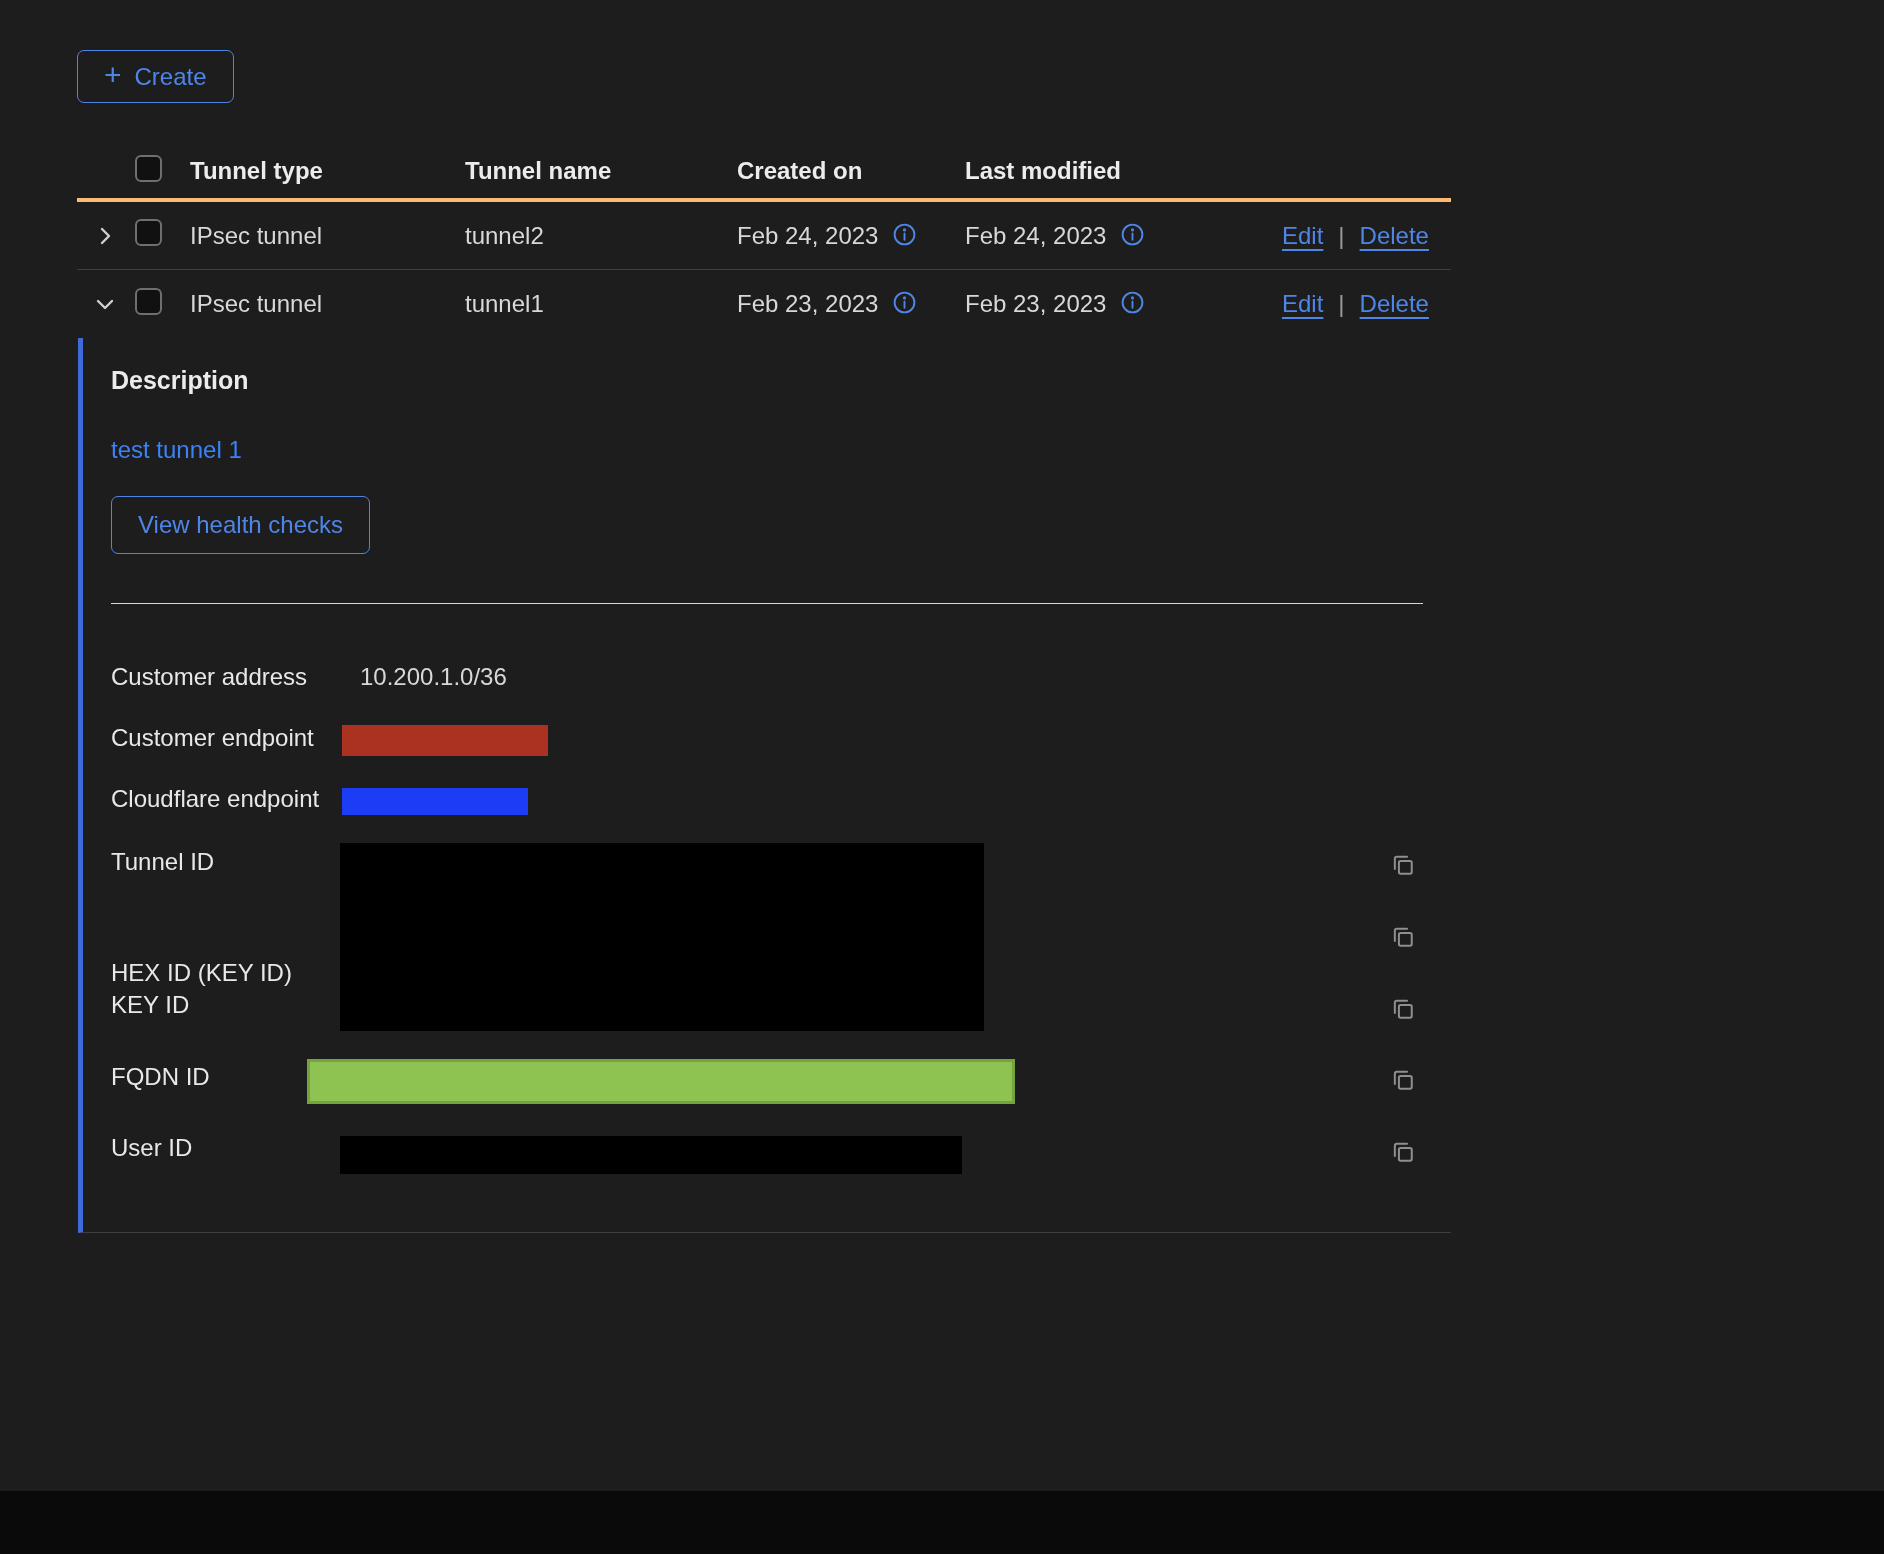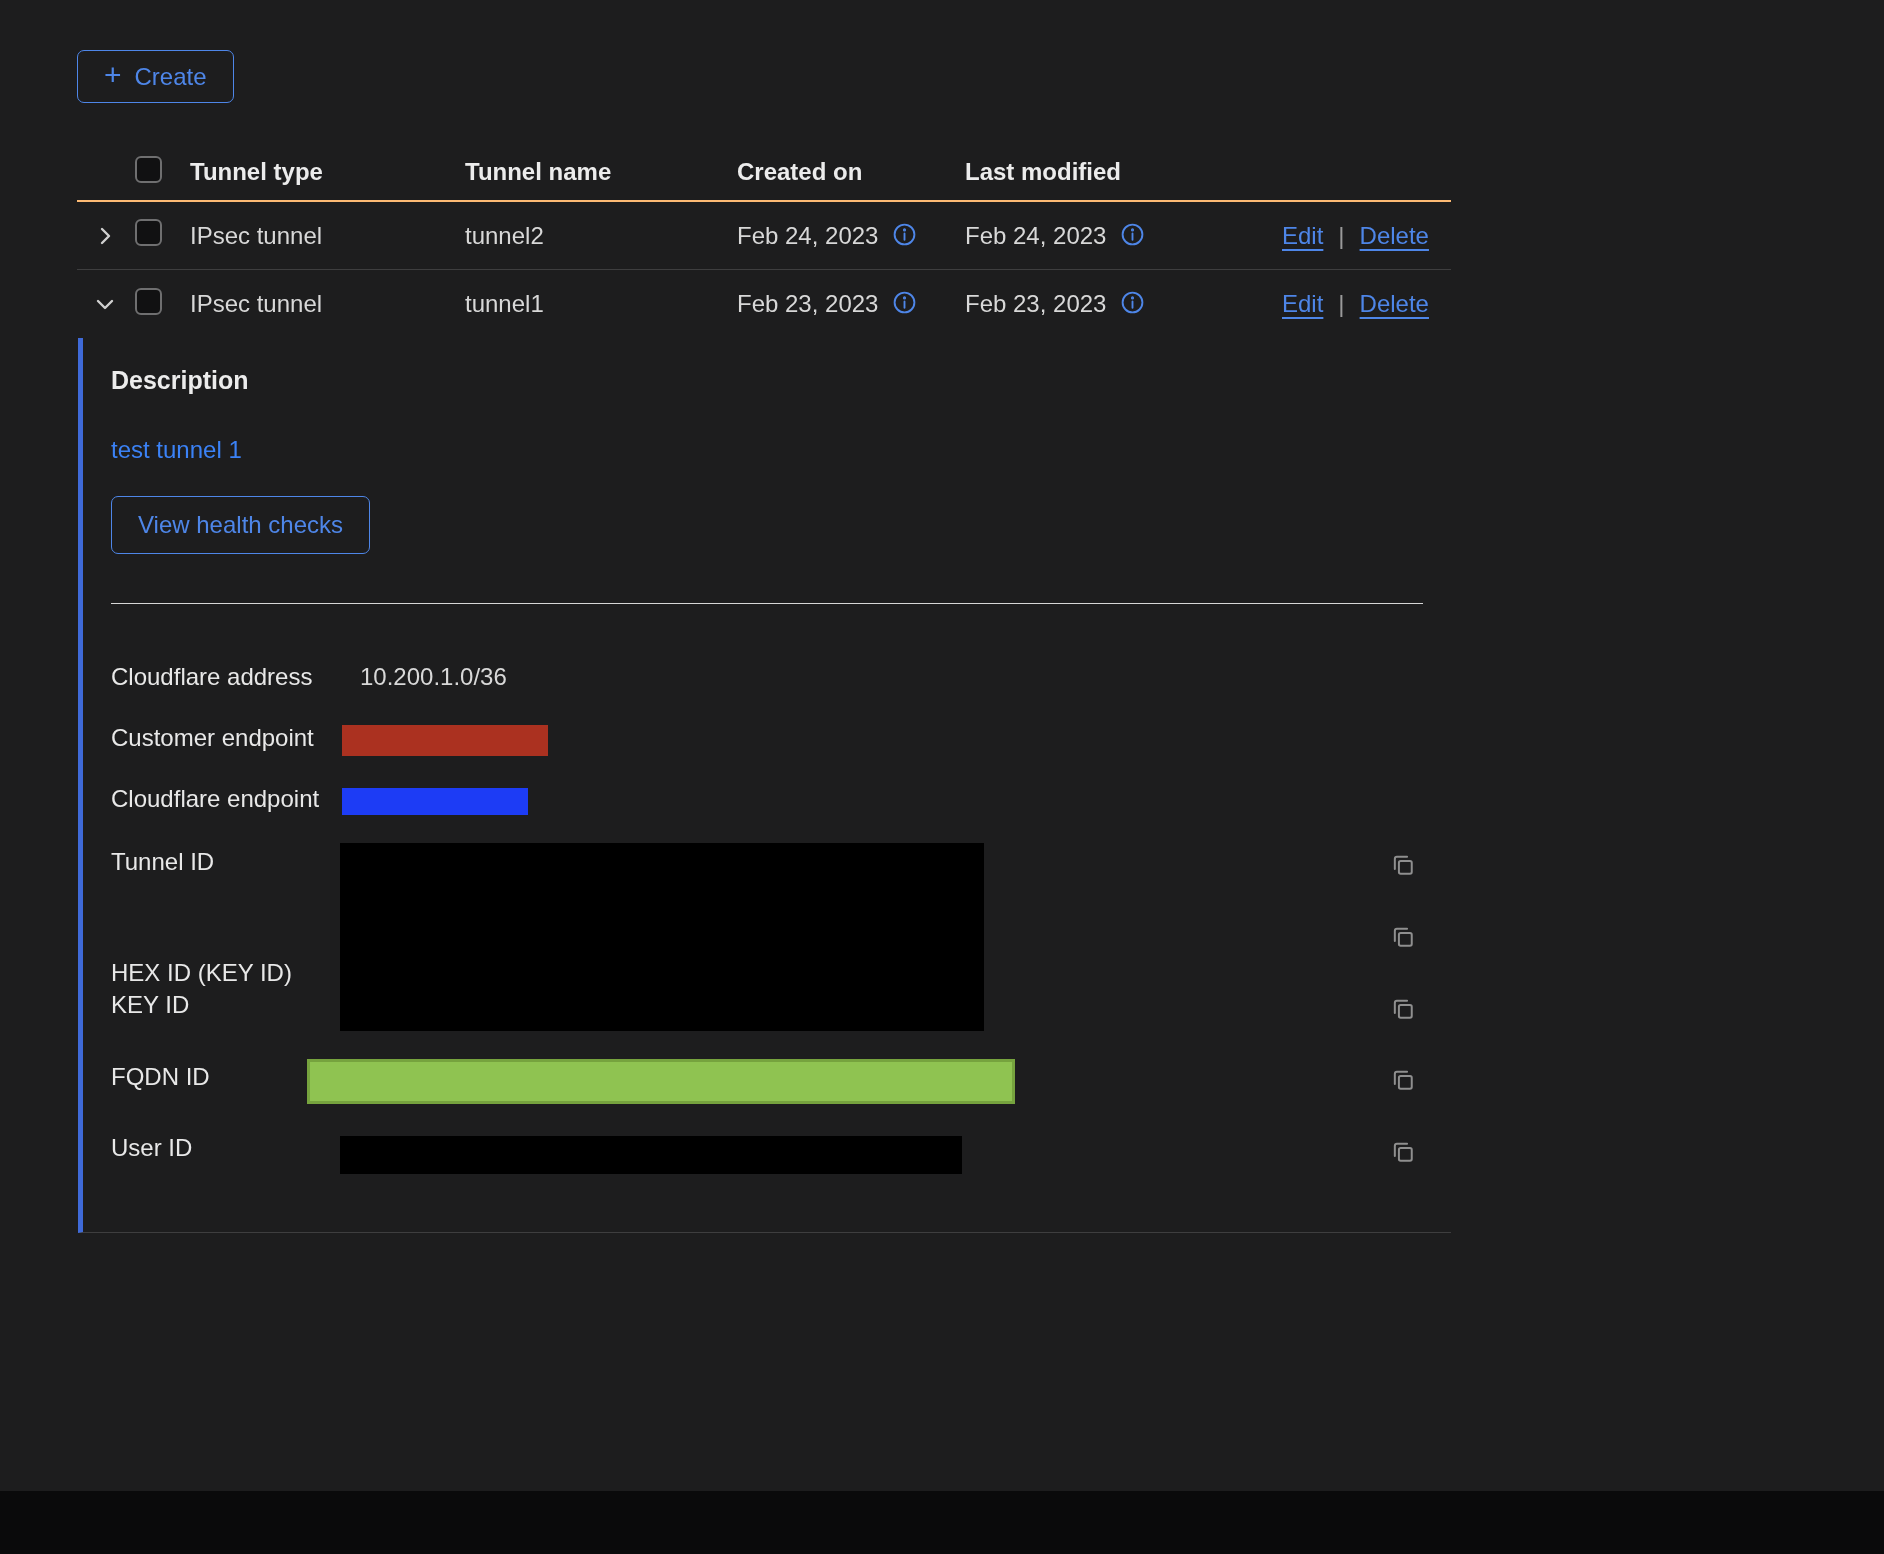--- a/index.html
+++ b/index.html
@@ -26,21 +26,21 @@
 
   
   .tunnel-table {
     position: absolute; left: 77px; top: 143px; width: 1374px;
   }
   .trow {
     display: grid;
     grid-template-columns: 58px 55px 275px 272px 228px 317px 1fr;
     align-items: center;
   }
-  .thead { height: 59px; border-bottom: 2px solid #fdba74; }
+  .thead { height: 59px; border-bottom: 4px solid #fdba74; }
   .thead .hcell { font-weight: 700; color: #ececec; font-size: 24px; }
   .tbody-row { height: 68px; border-bottom: 1px solid #3e3e3f; font-size: 24px; color: #d8d8d8; }
   .tbody-row.expanded { border-bottom: none; }
 
   .chev-btn {
     background: none; border: none; cursor: pointer;
     width: 44px; height: 44px; display: flex; align-items: center; justify-content: center;
     padding: 0; margin-left: 6px;
   }
   .checkbox {
@@ -204,21 +204,21 @@
 
 <div class="detail-panel">
 
   <div class="abs desc-label">Description</div>
   <div class="abs desc-value">test tunnel 1</div>
 
   <button class="abs health-btn">View health checks</button>
 
   <div class="abs divider"></div>
 
-  <div class="abs field-label" style="top:325px;">Cloudflare address</div>
+  <div class="abs field-label" style="top:325px;">Customer address</div>
   <div class="abs field-value" style="left:277px; top:325px;">10.200.1.0/36</div>
 
   <div class="abs field-label" style="top:386px;">Customer endpoint</div>
   <div class="redact redact-red"></div>
 
   <div class="abs field-label" style="top:447px;">Cloudflare endpoint</div>
   <div class="redact redact-blue"></div>
 
   <div class="redact redact-black-big"></div>
 

